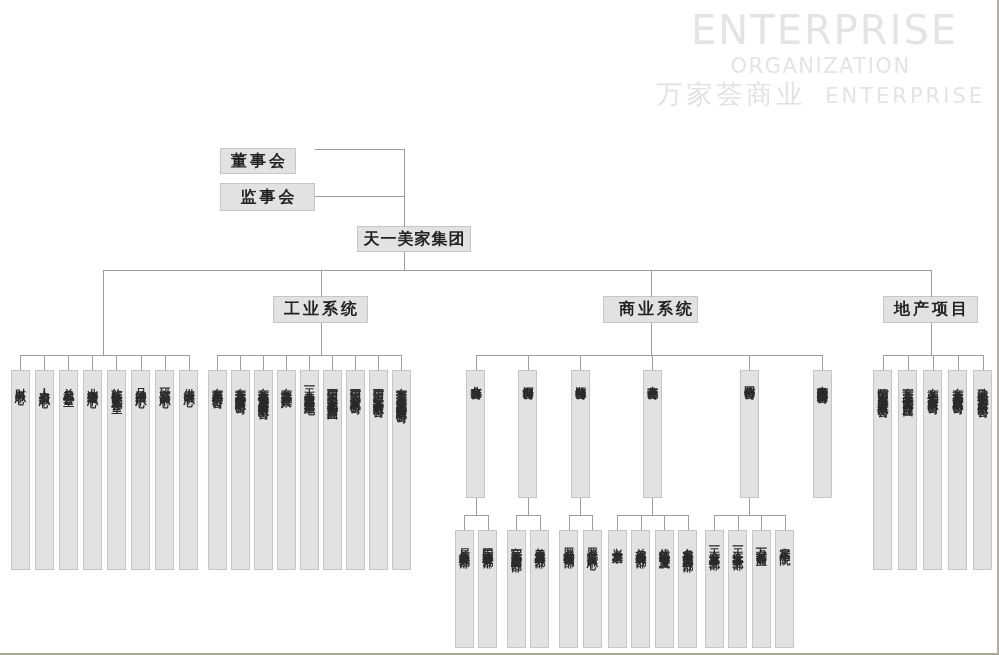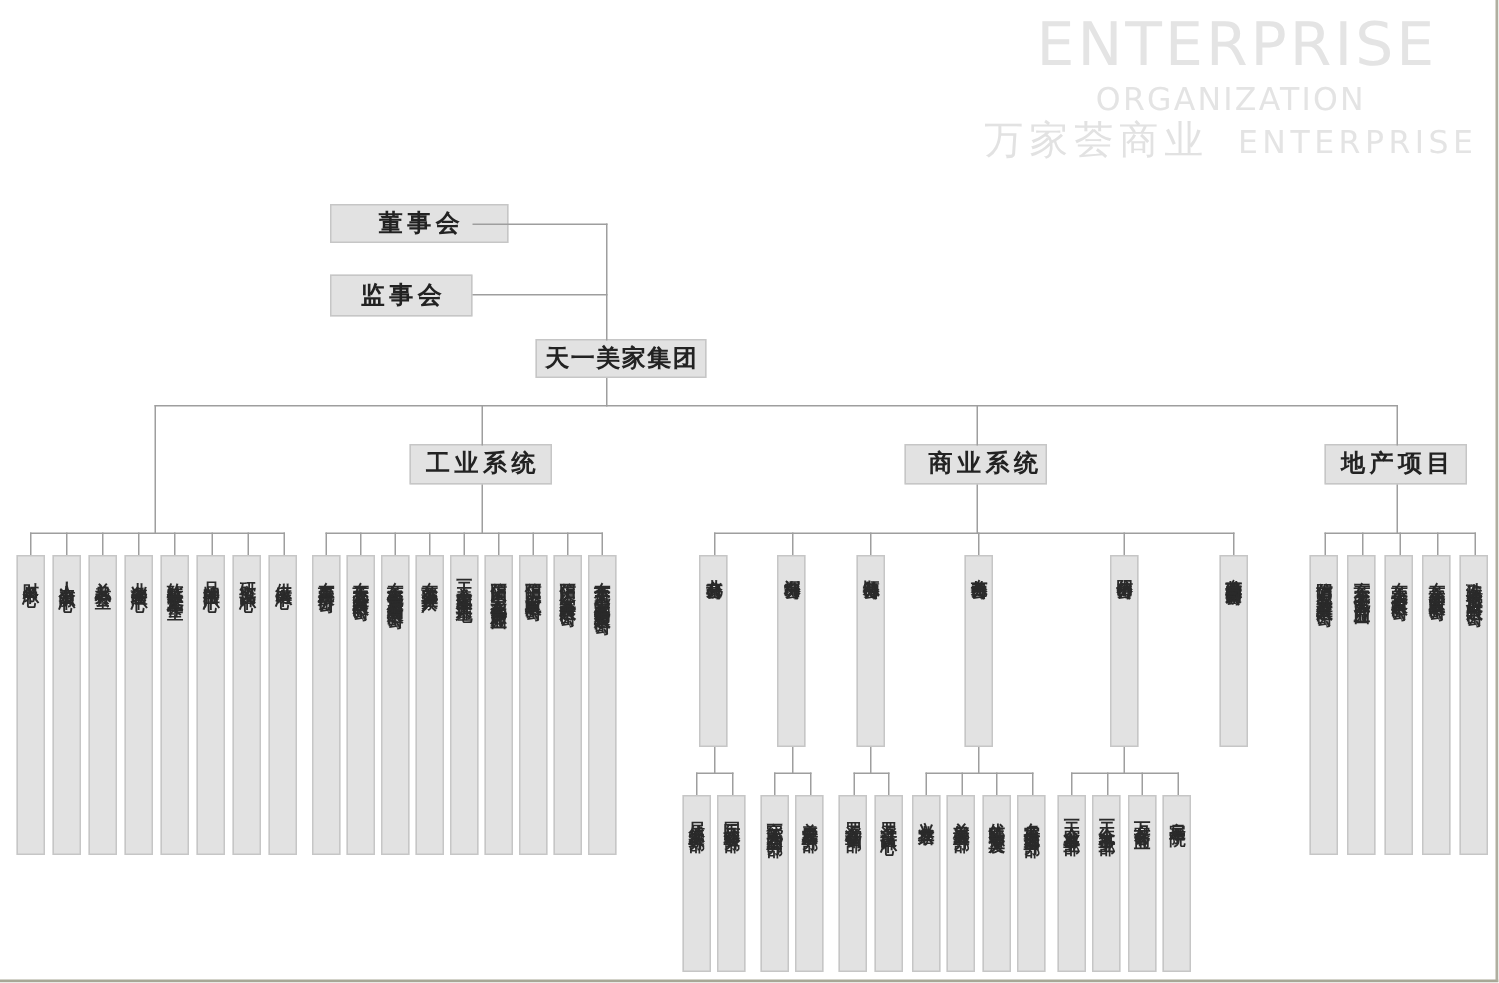--- a/index.html
+++ b/index.html
@@ -30,21 +30,21 @@
   }
   
   .hbox{
     position:absolute;
     background:#e2e2e2;border:1px solid #c6c6c6;
     display:flex;align-items:center;justify-content:center;
     font-size:16px;font-weight:bold;color:#222222;
     letter-spacing:3px;text-indent:3px;
     box-sizing:border-box;white-space:nowrap;
   }
-  #box-board{left:220px;top:136px;width:119px;height:26px;text-align:center;}
+  #box-board{left:220px;top:148px;width:76px;height:26px;text-align:center;}
   #box-supervisory{left:220px;top:183px;width:95px;height:28px;}
   #box-root{left:345px;top:226px;width:114px;height:26px;letter-spacing:1px;text-indent:1px;margin-left:12px;}
   #box-industrial{left:273px;top:296px;width:95px;height:27px;}
   #box-commercial{left:603px;top:296px;width:95px;height:27px;padding-left:10px;}
   #box-realestate{left:883px;top:296px;width:95px;height:27px;}
   .vbox{
     position:absolute;width:19px;
     background:#e2e2e2;border:1px solid #c6c6c6;
     box-sizing:border-box;
     writing-mode:vertical-rl;text-orientation:upright;

